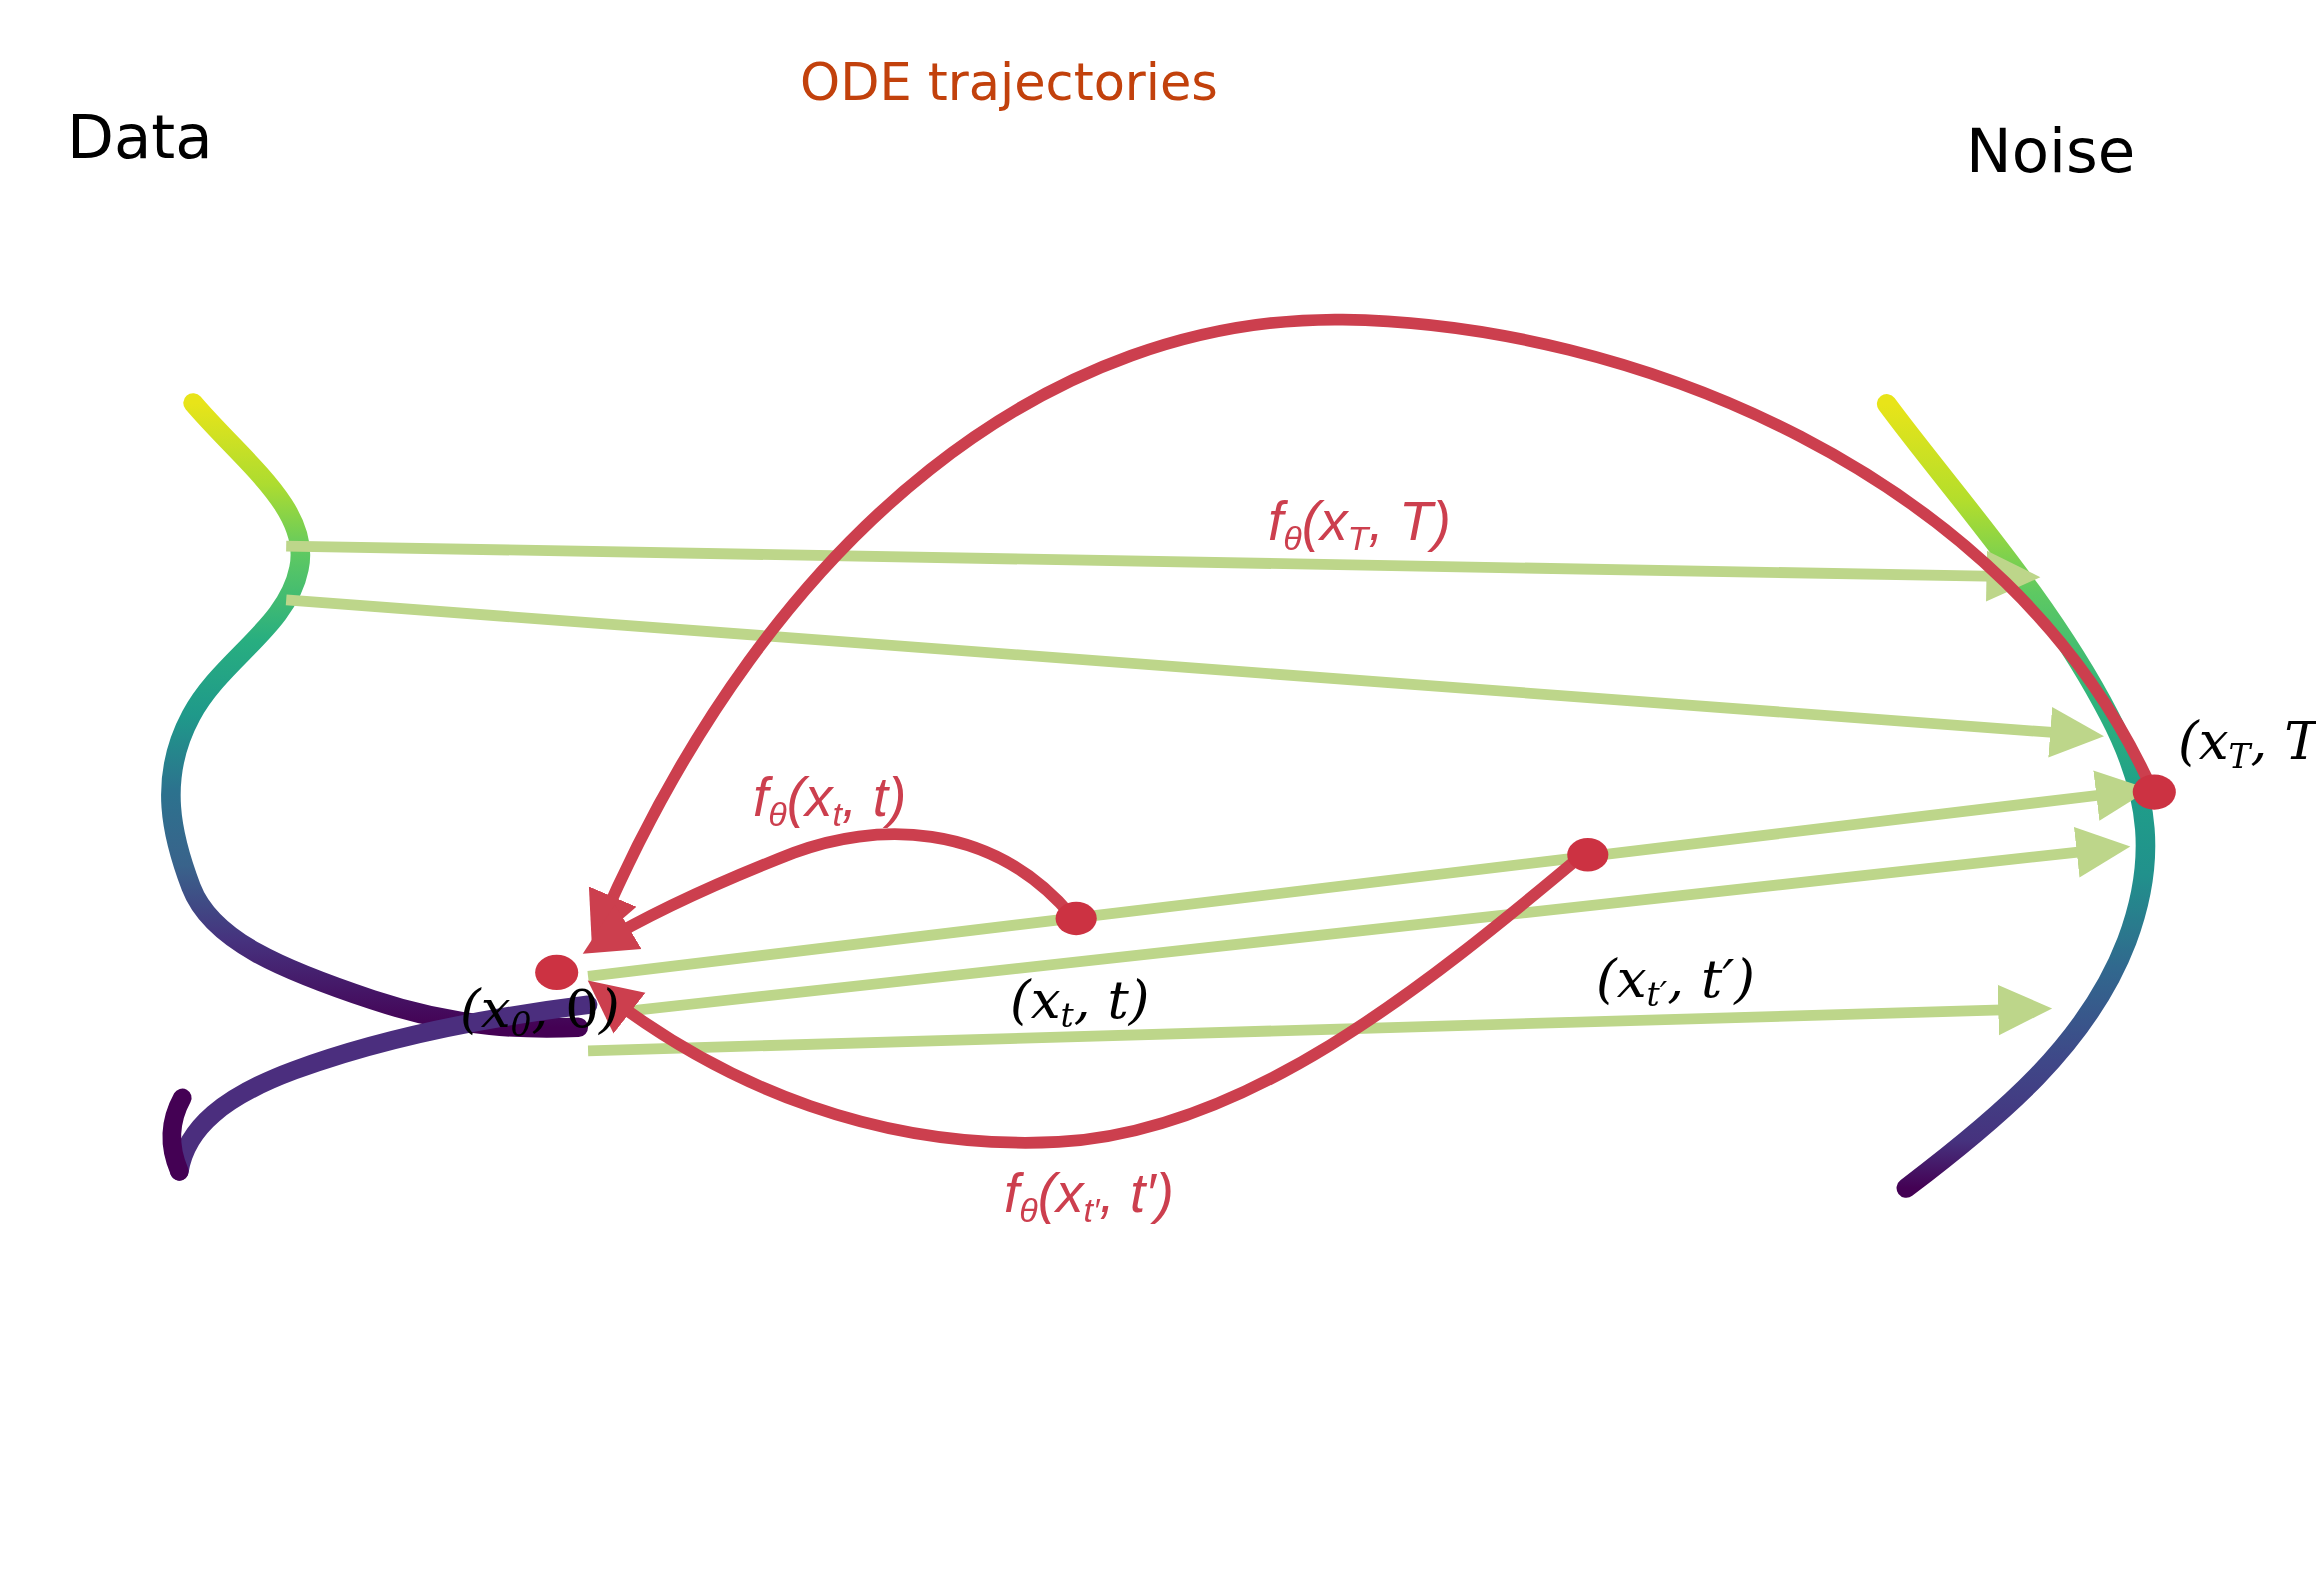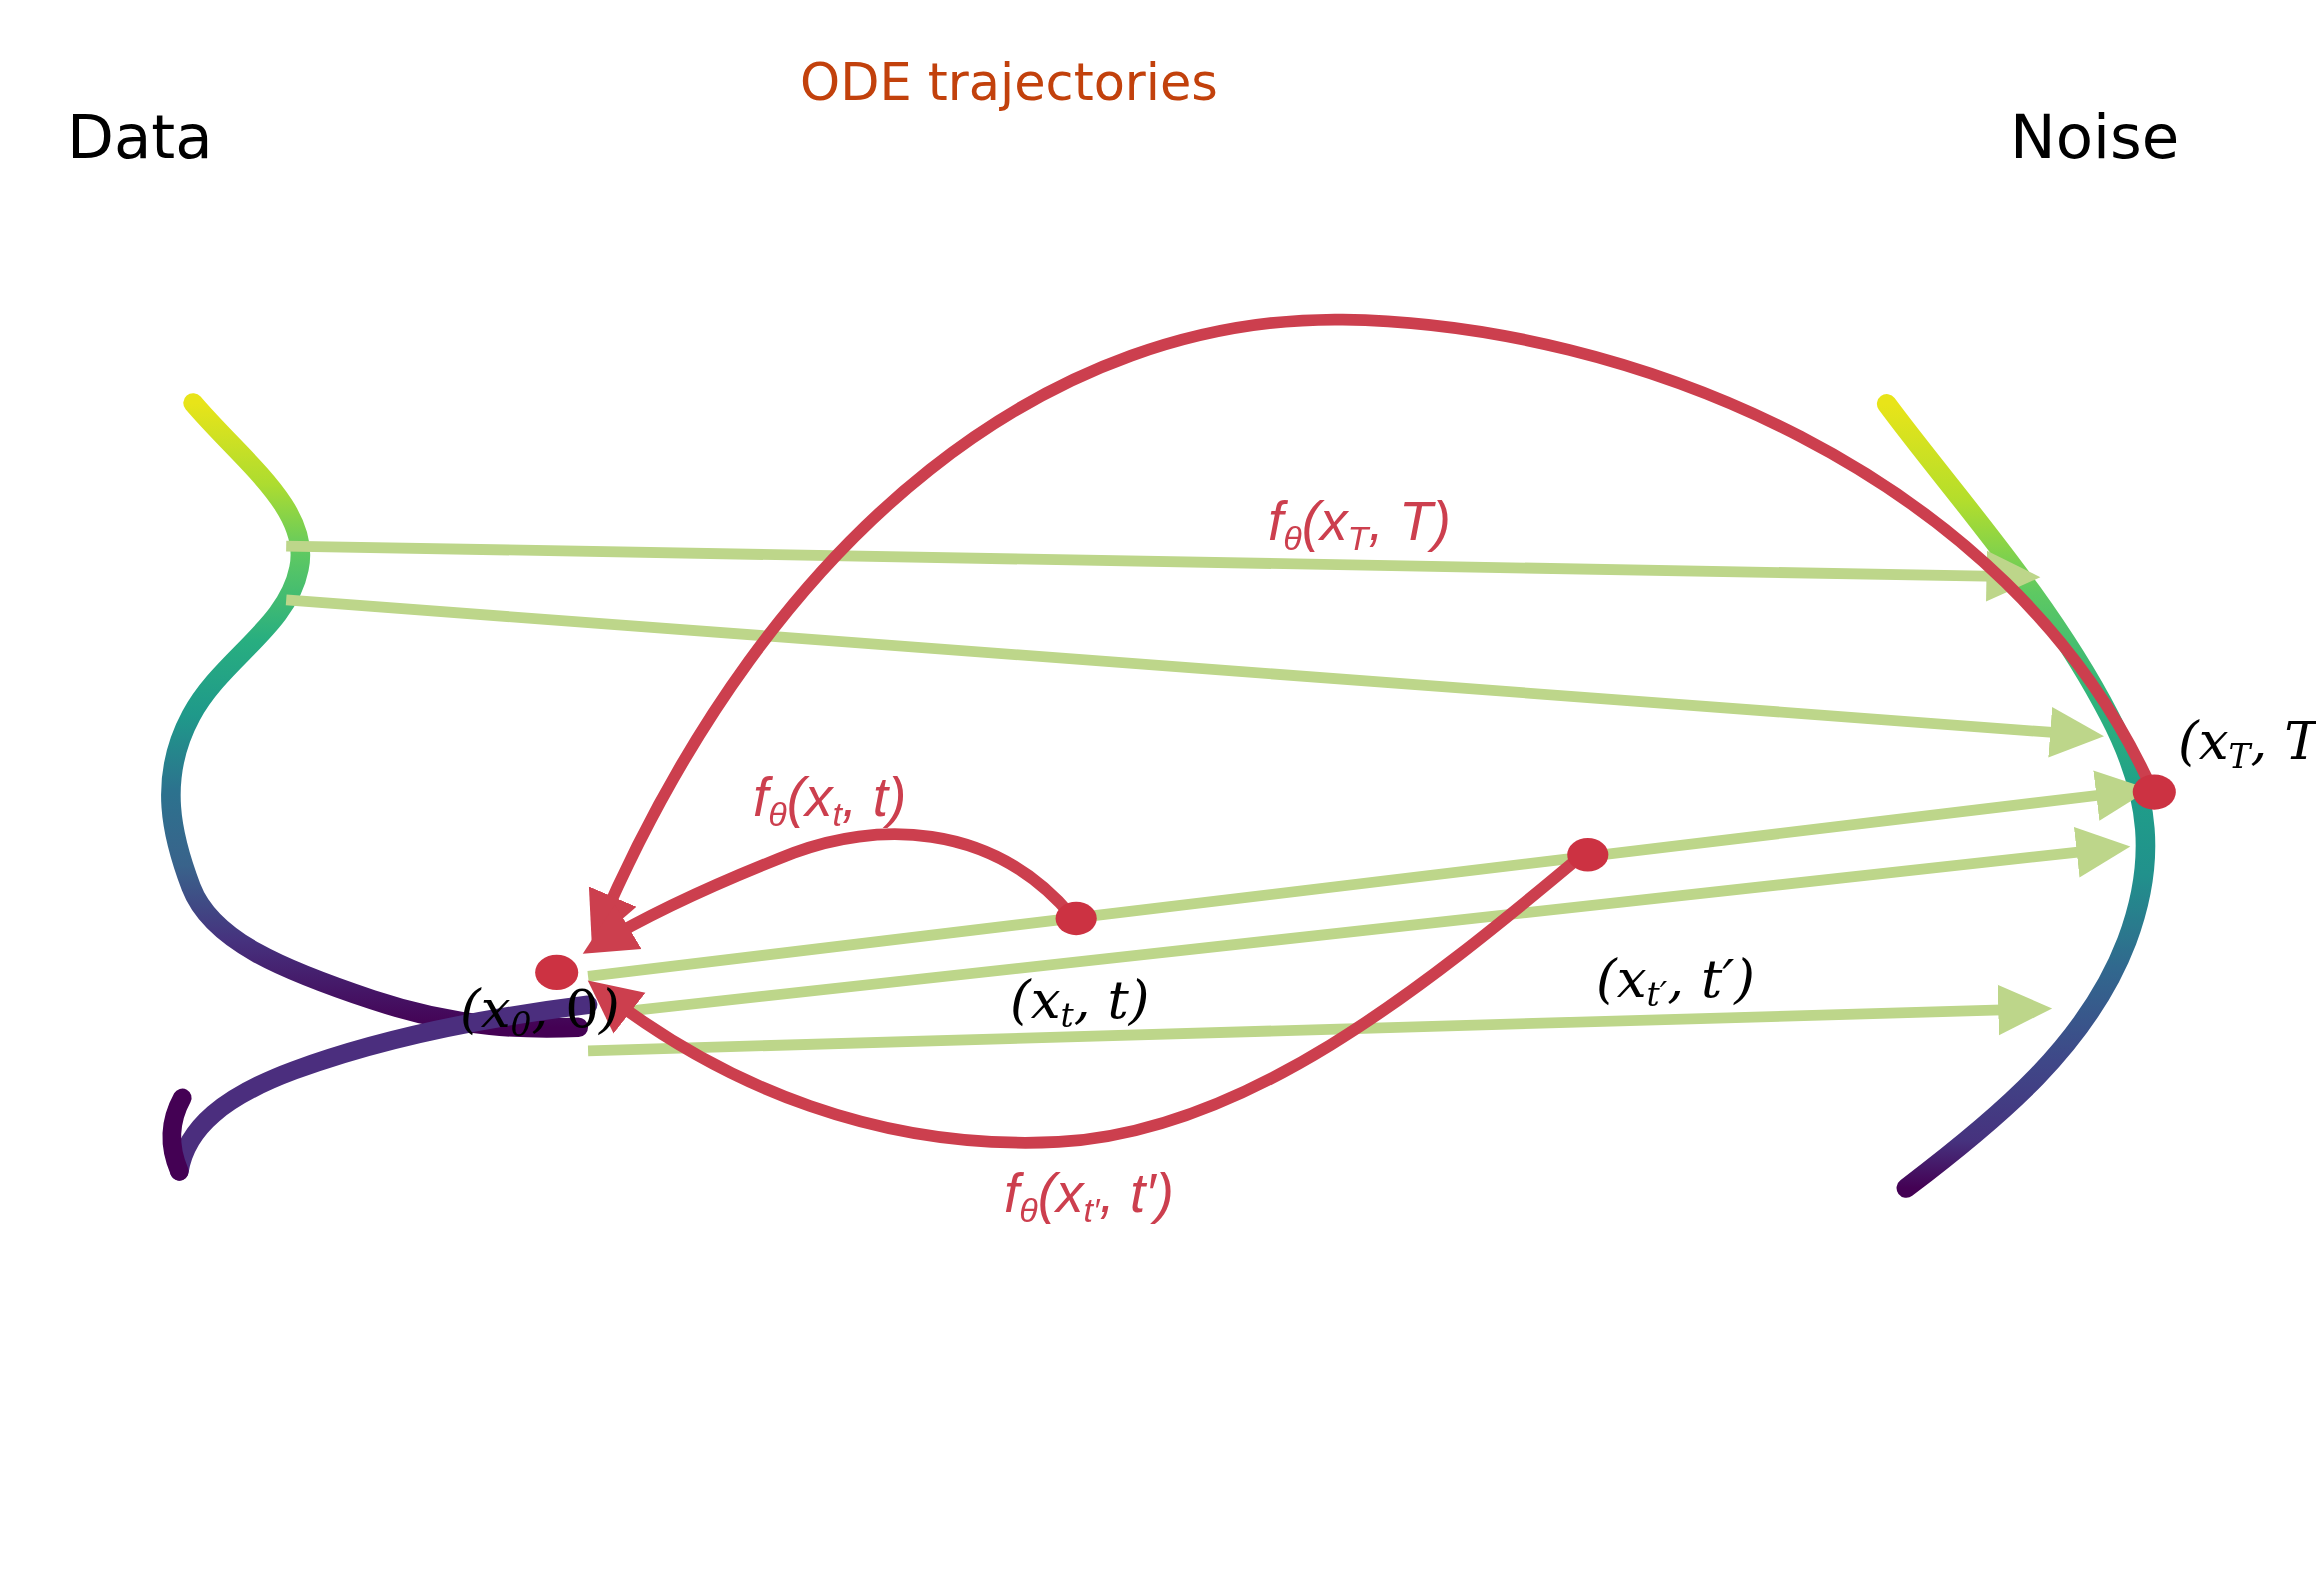--- a/index.html
+++ b/index.html
@@ -144,21 +144,21 @@
     <g>
       <ellipse cx="568" cy="992" rx="22" ry="18" fill="#cc3242"></ellipse>
       <ellipse cx="1098" cy="937" rx="21" ry="17" fill="#cc3242"></ellipse>
       <ellipse cx="1620" cy="872" rx="21" ry="17" fill="#cc3242"></ellipse>
       <ellipse cx="2198" cy="808" rx="22" ry="18" fill="#cc3242"></ellipse>
     </g>
   </svg>
 
   <div class="lbl lbl-plain" style="left:67px; top:106px;">Data</div>
 
-  <div class="lbl lbl-plain" style="left:1966px; top:106px;margin-left:44px;">Noise</div>
+  <div class="lbl lbl-plain" style="left:1966px; top:120px;">Noise</div>
 
   <div class="lbl lbl-title" style="left:800px; top:57px; color:#c2410c;">ODE trajectories</div>
 
   <div class="lbl redlbl" style="left:1268px; top:494px; color:#cc3f4e;">
     <span>f<sub>θ</sub>(x<sub>T</sub>,&nbsp;T)</span>
   </div>
 
   <div class="lbl redlbl" style="left:753px; top:770px; color:#cc3f4e;">
     <span>f<sub>θ</sub>(x<sub>t</sub>,&nbsp;t)</span>
   </div>

